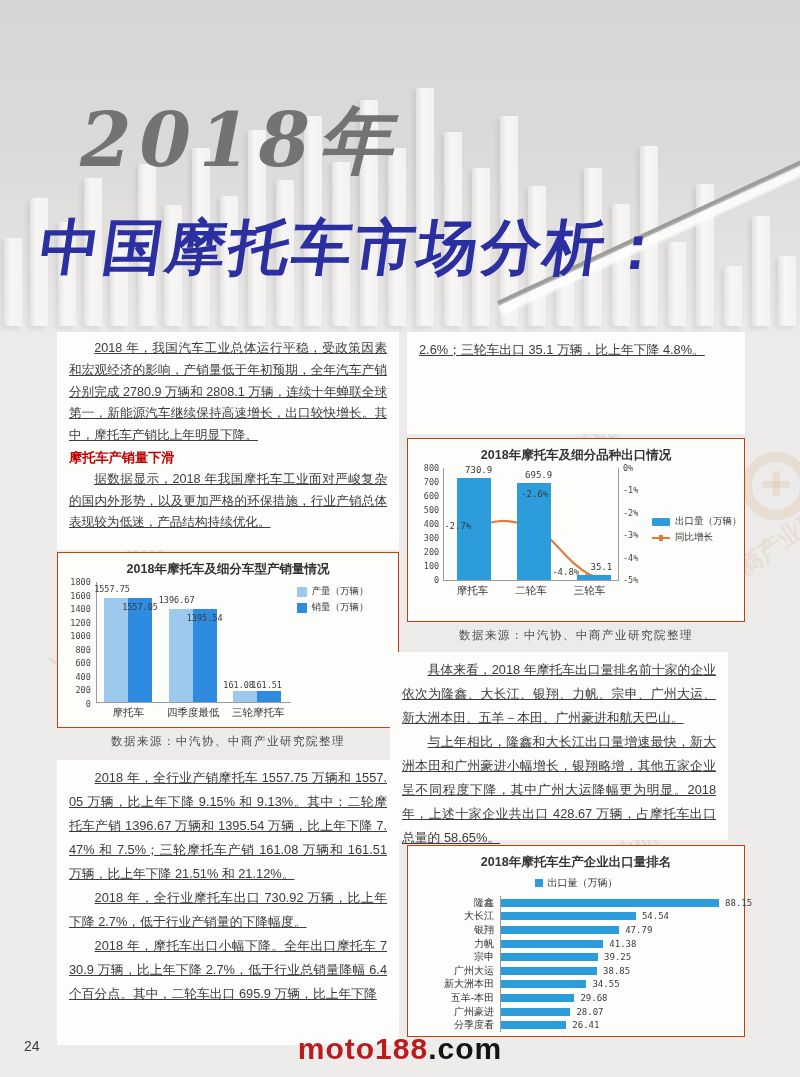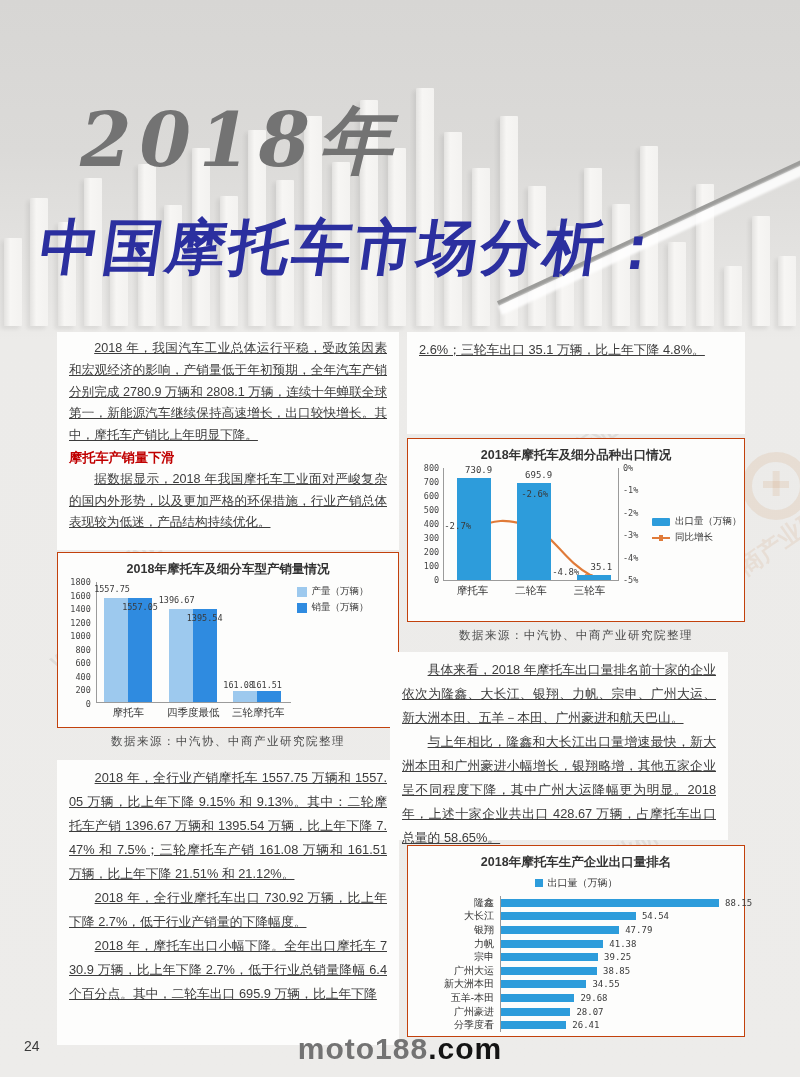--- a/index.html
+++ b/index.html
@@ -88,21 +88,21 @@
   .c3row{display:flex;align-items:center;height:13.6px;}
   .c3lab{width:78px;text-align:right;padding-right:6px;font-size:10px;color:#333;flex:none;white-space:nowrap;}
   .c3track{flex:1;display:flex;align-items:center;border-left:1px solid #999;height:100%;}
   .c3bar{height:8px;flex:none;}
   .c3val{margin-left:6px;font-family:"DejaVu Sans Mono",monospace;font-size:9px;color:#3a3a3a;white-space:nowrap;}
 
   
   .pagenum{position:absolute;left:24px;top:1038px;font-size:14px;color:#3a3a3a;z-index:5;}
   .sitelogo{position:absolute;left:0;top:1032px;width:800px;text-align:center;
             font-size:30px;font-weight:bold;letter-spacing:1px;z-index:5;}
-  .lg-o{color:#737373;}
+  .lg-o{color:#b91c1c;}
   .lg-b{color:#141414;}
 </style>
 </head>
 <body>
 
 <div class="page">
 
   <div class="hdr">
     <div>
         <div class="hbar" style="left: 4px; top: 238px; height: 88px;"></div>

